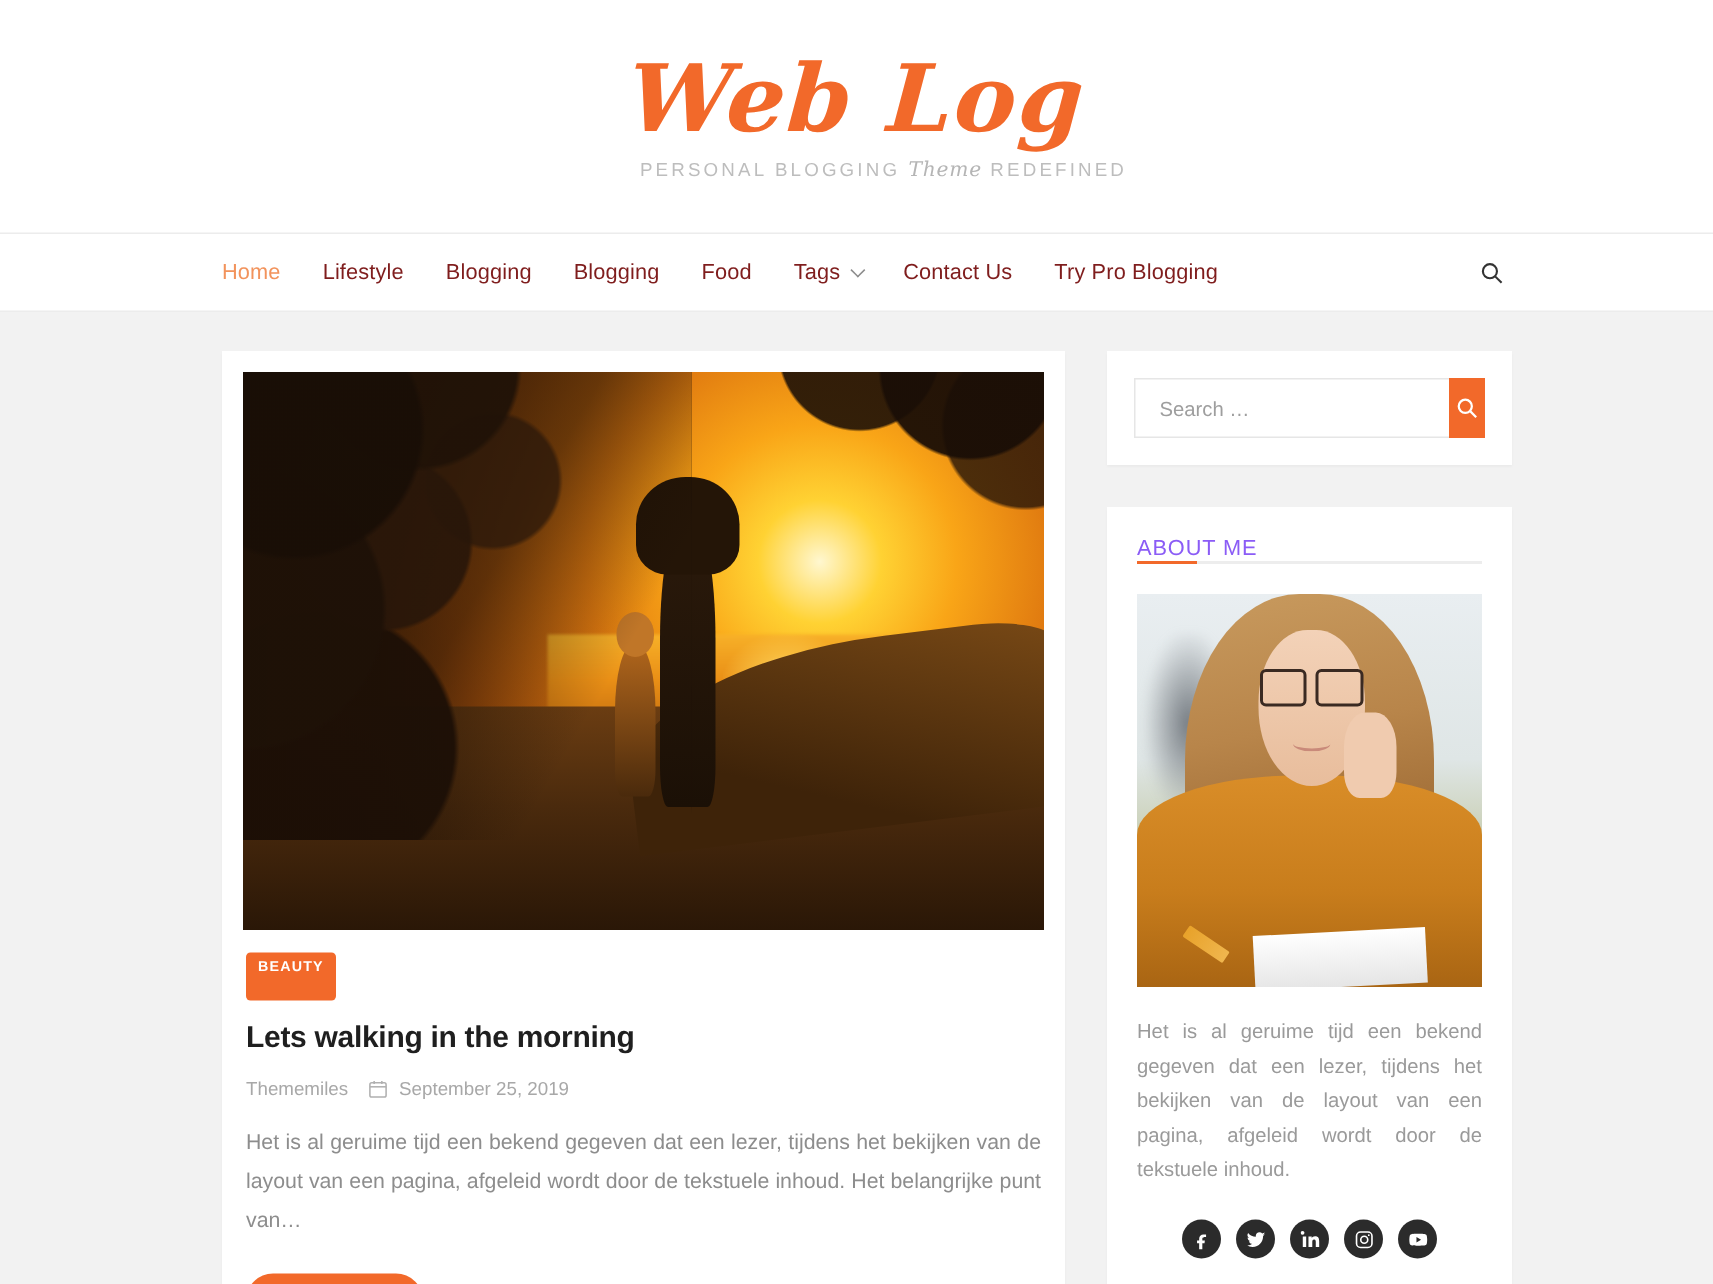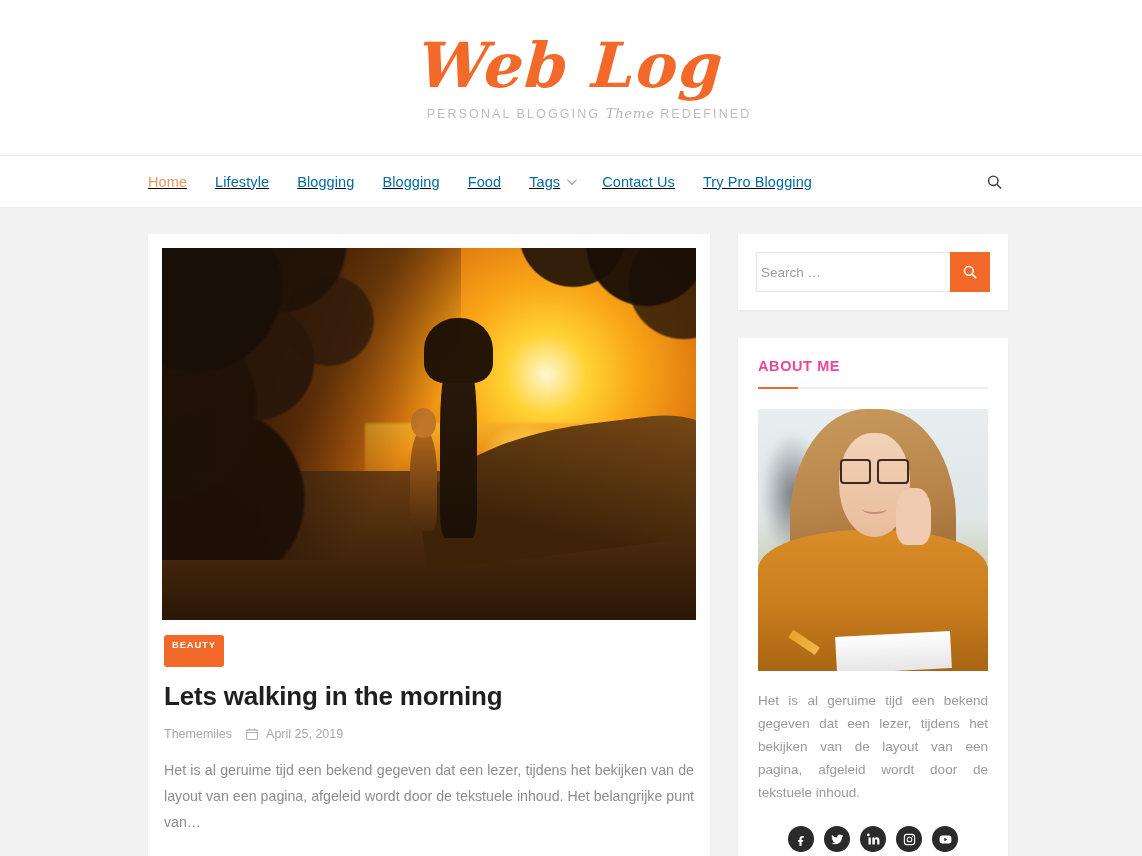--- a/index.html
+++ b/index.html
@@ -52,31 +52,30 @@
 
   
   .main-nav {
     background: #ffffff;
     height: 52px;
     border-bottom: 1px solid #ececec;
     display: flex;
     align-items: center;
     padding: 0 148px;
     position: relative;
-    text-decoration: underline;
   }
   .nav-list {
     list-style: none;
     display: flex;
     align-items: center;
     gap: 0;
   }
   .nav-item {
     font-size: 14.5px;
-    color: #0369a1;
+    color: #7f1d1d;
     padding: 0 14px;
     cursor: pointer;
     white-space: nowrap;
     display: flex;
     align-items: center;
     gap: 5px;
     letter-spacing: 0.1px;
   }
   .nav-item:first-child { padding-left: 0; }
   .nav-item.active { color: #f2935c; }
@@ -131,21 +130,21 @@
     color: #ffffff;
     font-size: 9.5px;
     font-weight: bold;
     letter-spacing: 0.8px;
     padding: 4px 8px 17px 8px;
     border-radius: 3px;
     text-transform: uppercase;
     margin-bottom: 14px;
   }
   .post-title {
-    font-size: 26px;
+    font-size: 20px;
     font-weight: bold;
     color: #1f1f1f;
     letter-spacing: -0.2px;
     margin-bottom: 15px;
   }
   .post-meta {
     display: flex;
     gap: 8px;
     font-size: 12.5px;
     color: #a8a8a8;
@@ -181,44 +180,43 @@
     padding: 20px;
     margin-bottom: 28px;
     box-shadow: 0 1px 2px rgba(0,0,0,0.04);
   }
   .widget.search-widget { padding: 18px; }
   .search-row { display: flex; height: 40px; }
   .search-input {
     flex: 1;
     border: 1px solid #e6e6e6;
     border-right: none;
-    padding: 0 4px;
+    padding: 0 16px;
     font-size: 13.5px;
     color: #777;
     outline: none;
     font-family: "Liberation Sans", sans-serif;
   }
   .search-input::placeholder { color: #9e9e9e; }
   .search-btn {
     width: 40px;
     background: #f2692a;
     border: none;
     cursor: pointer;
     color: #fff;
     display: flex;
     align-items: center;
     justify-content: center;
   }
   .widget-title {
     font-size: 14.5px;
-    font-weight: bold;
-    color: #ec4899;
+    font-weight: normal;
+    color: #8b5cf6;
     letter-spacing: 0.6px;
     text-transform: uppercase;
-    padding-bottom: 13px;
   }
   .title-rule {
     height: 2px;
     background: #ededed;
     position: relative;
     margin-bottom: 20px;
   }
   .title-rule::before {
     content: "";
     position: absolute;
@@ -452,21 +450,21 @@
         <div class="post-meta">
           <span>Thememiles</span>
           <span class="cal-icon">
             <svg width="12" height="12" viewBox="0 0 14 14">
               <rect x="0.7" y="2.2" width="12.6" height="11.1" rx="1.4" fill="none" stroke="#b0b0b0" stroke-width="1.2"></rect>
               <line x1="0.7" y1="5.3" x2="13.3" y2="5.3" stroke="#b0b0b0" stroke-width="1.2"></line>
               <line x1="4" y1="0.7" x2="4" y2="3.2" stroke="#b0b0b0" stroke-width="1.2"></line>
               <line x1="10" y1="0.7" x2="10" y2="3.2" stroke="#b0b0b0" stroke-width="1.2"></line>
             </svg>
           </span>
-          <span>April 25, 2019</span>
+          <span>September 25, 2019</span>
         </div>
         <p class="post-excerpt">Het is al geruime tijd een bekend gegeven dat een lezer, tijdens het bekijken van de layout van een pagina, afgeleid wordt door de tekstuele inhoud. Het belangrijke punt van…</p>
         <button class="read-more">
           <span>Read More</span>
           <span>›</span>
         </button>
       </div>
     </article>
 
   </main>

